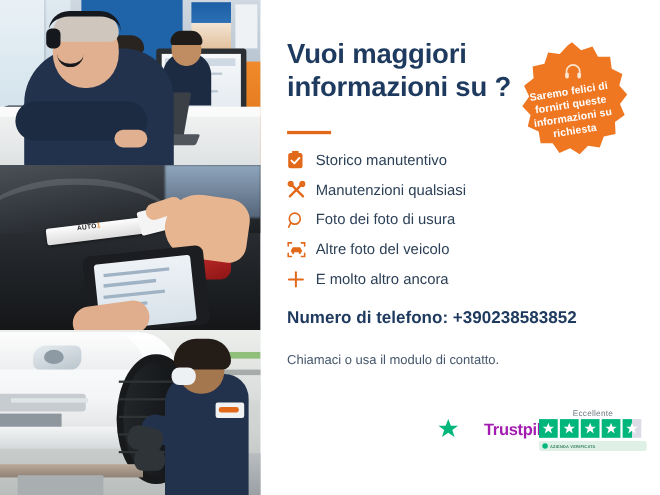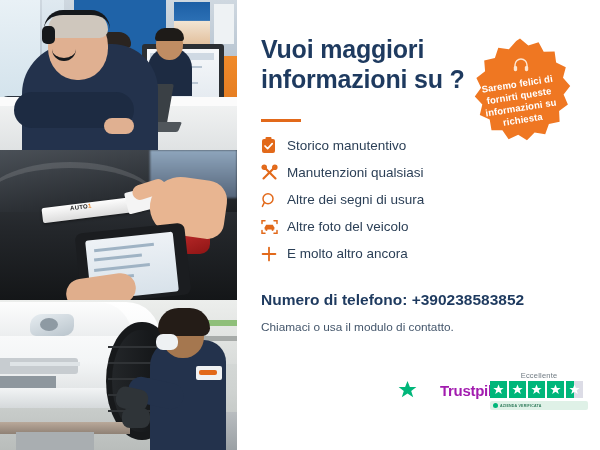--- a/index.html
+++ b/index.html
@@ -178,21 +178,21 @@
     transform:rotate(-9deg);text-align:center;color:#fff;font-weight:bold;
     font-size:9.5px;line-height:12px;letter-spacing:.1px;}
 
   
   .features{position:absolute;left:24px;top:132px;width:230px;}
   .feat{position:relative;height:27px;display:flex;align-items:center;}
   .feat .ic{width:26px;height:20px;flex:0 0 26px;display:flex;align-items:center;}
   .feat .lbl{font-size:13.5px;color:#2b3f56;}
 
   
-  .phone{position:absolute;left:24px;top:291px;font-size:15.5px;font-weight:bold;color:#1e3a5f;}
+  .phone{position:absolute;left:24px;top:281px;font-size:15.5px;font-weight:bold;color:#1e3a5f;}
   .sub{position:absolute;left:24px;top:318px;width:300px;
     font-size:11.8px;line-height:18px;color:#44566b;}
 
   
   .tp{position:absolute;left:161px;top:371px;width:190px;height:46px;}
   .tp-logo{position:absolute;left:0;top:10px;display:flex;align-items:center;gap:3px;}
   .tp-logo .name{font-size:15px;font-weight:bold;color:#a21caf;letter-spacing:-.3px;margin-left:20px;}
   .tp-right{position:absolute;left:92px;top:0;width:98px;}
   .tp-exc{font-size:7.5px;color:#6f7a82;text-align:center;letter-spacing:.2px;margin-bottom:1px;}
   .stars{display:flex;gap:2px;}
@@ -358,21 +358,21 @@
         <span class="lbl">Manutenzioni qualsiasi</span>
       </div>
 
       <div class="feat">
         <span class="ic">
           <svg width="16" height="16" viewBox="0 0 16 16">
             <circle cx="7" cy="6.8" r="5" fill="none" stroke="#e2691a" stroke-width="1.5"></circle>
             <line x1="3.3" y1="10.6" x2="1.4" y2="14.4" stroke="#e2691a" stroke-width="1.5" stroke-linecap="round"></line>
           </svg>
         </span>
-        <span class="lbl">Altre dei segni di usura</span>
+        <span class="lbl">Foto dei foto di usura</span>
       </div>
 
       <div class="feat">
         <span class="ic">
           <svg width="17" height="16" viewBox="0 0 17 16">
             <g fill="none" stroke="#e2691a" stroke-width="1.5" stroke-linecap="round">
               <path d="M1 4.6 V1.8 H4"></path>
                 <path d="M13 1.8 H16 V4.6"></path>
               <path d="M16 11.4 V14.2 H13"></path>
                 <path d="M4 14.2 H1 V11.4"></path>

